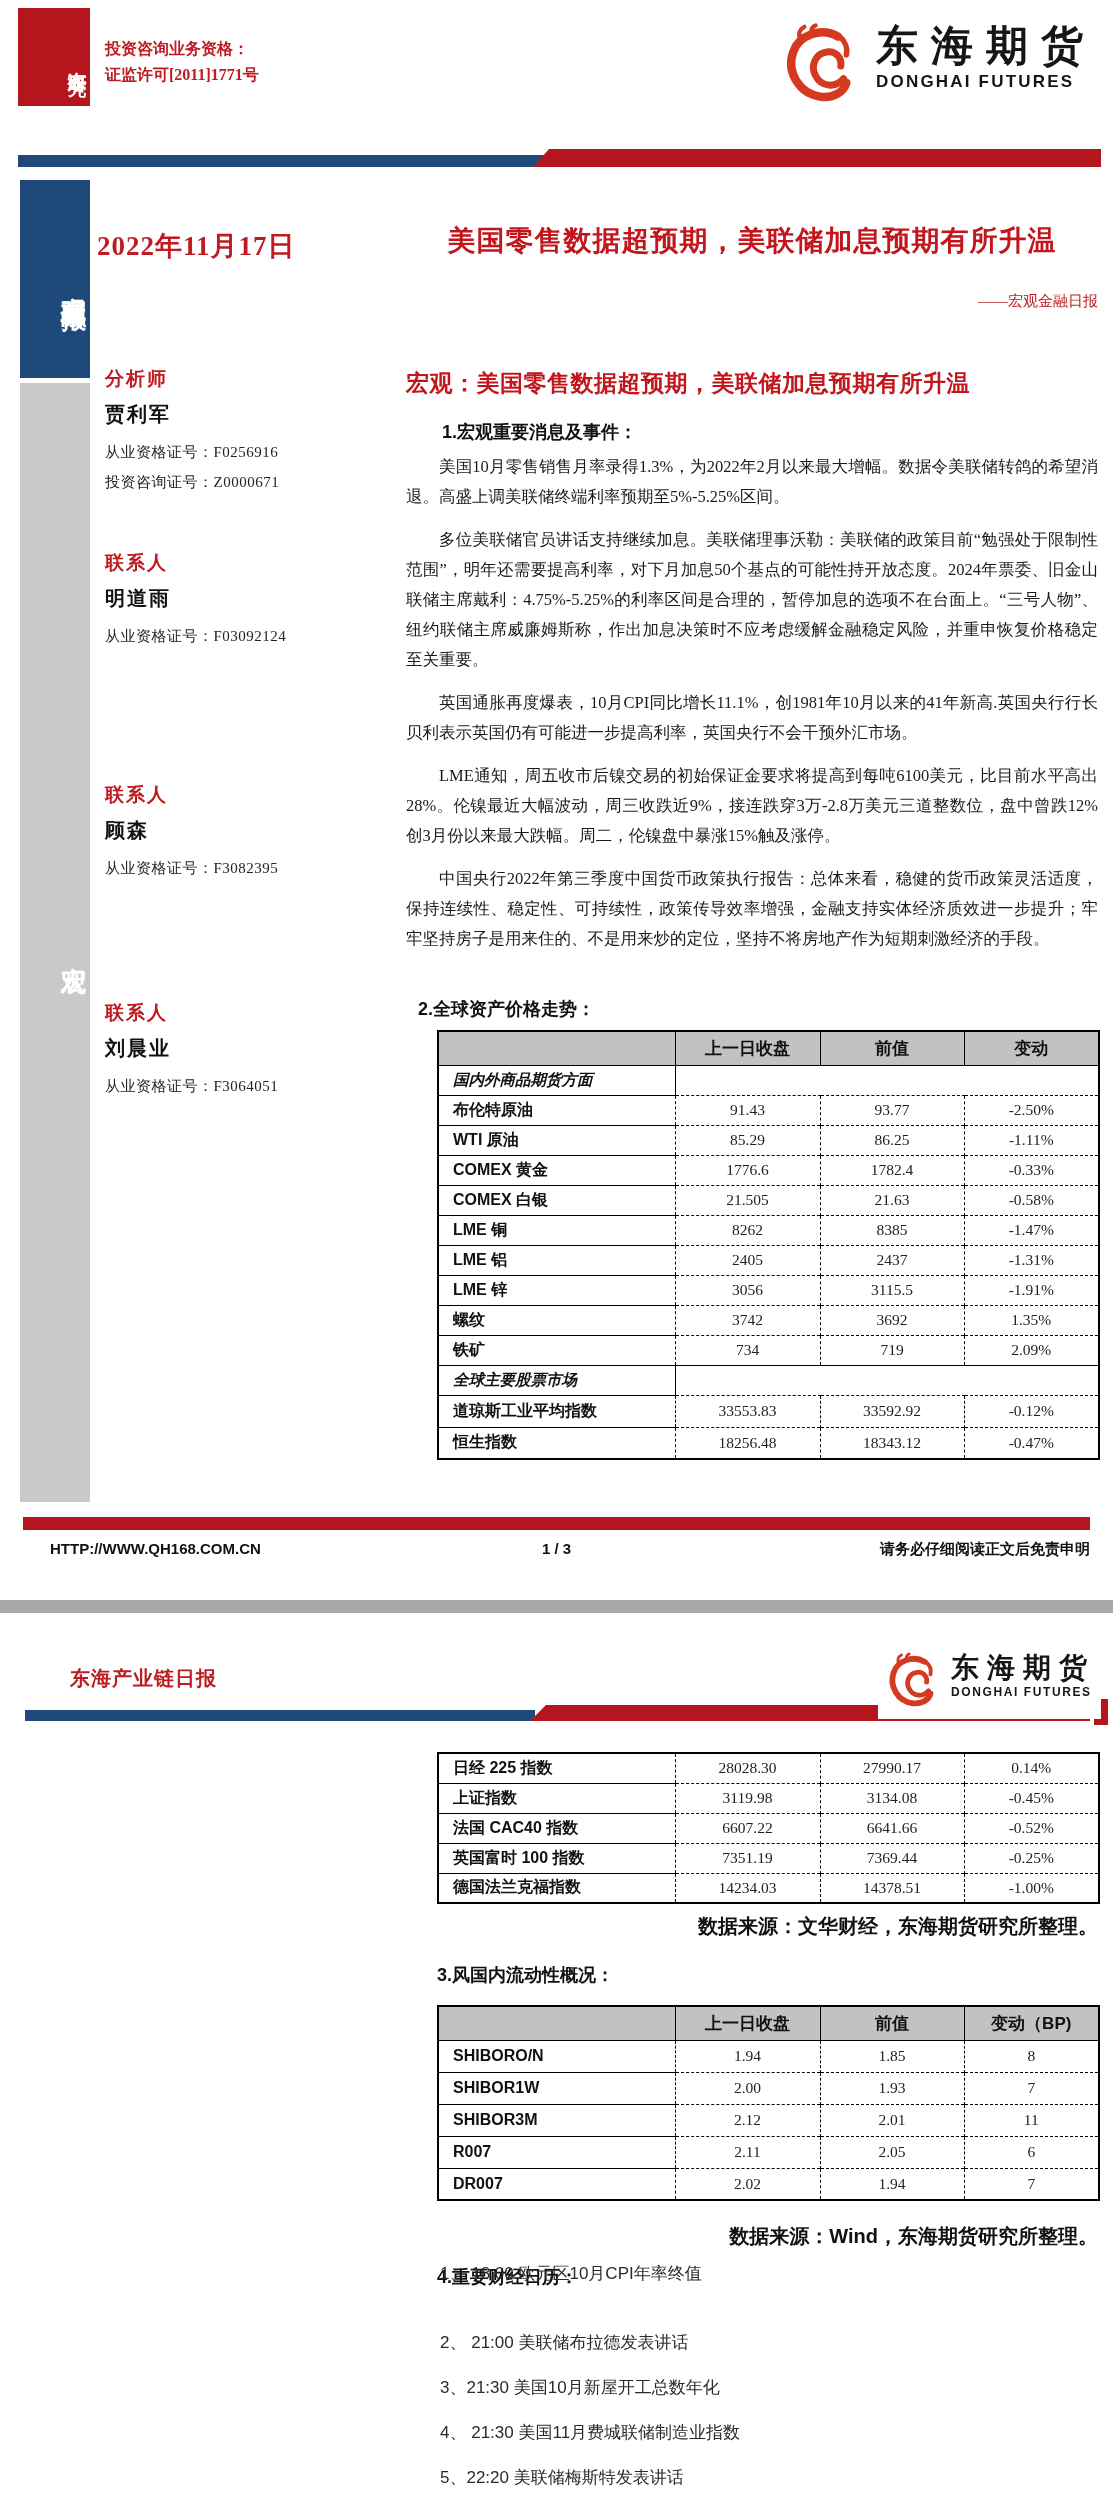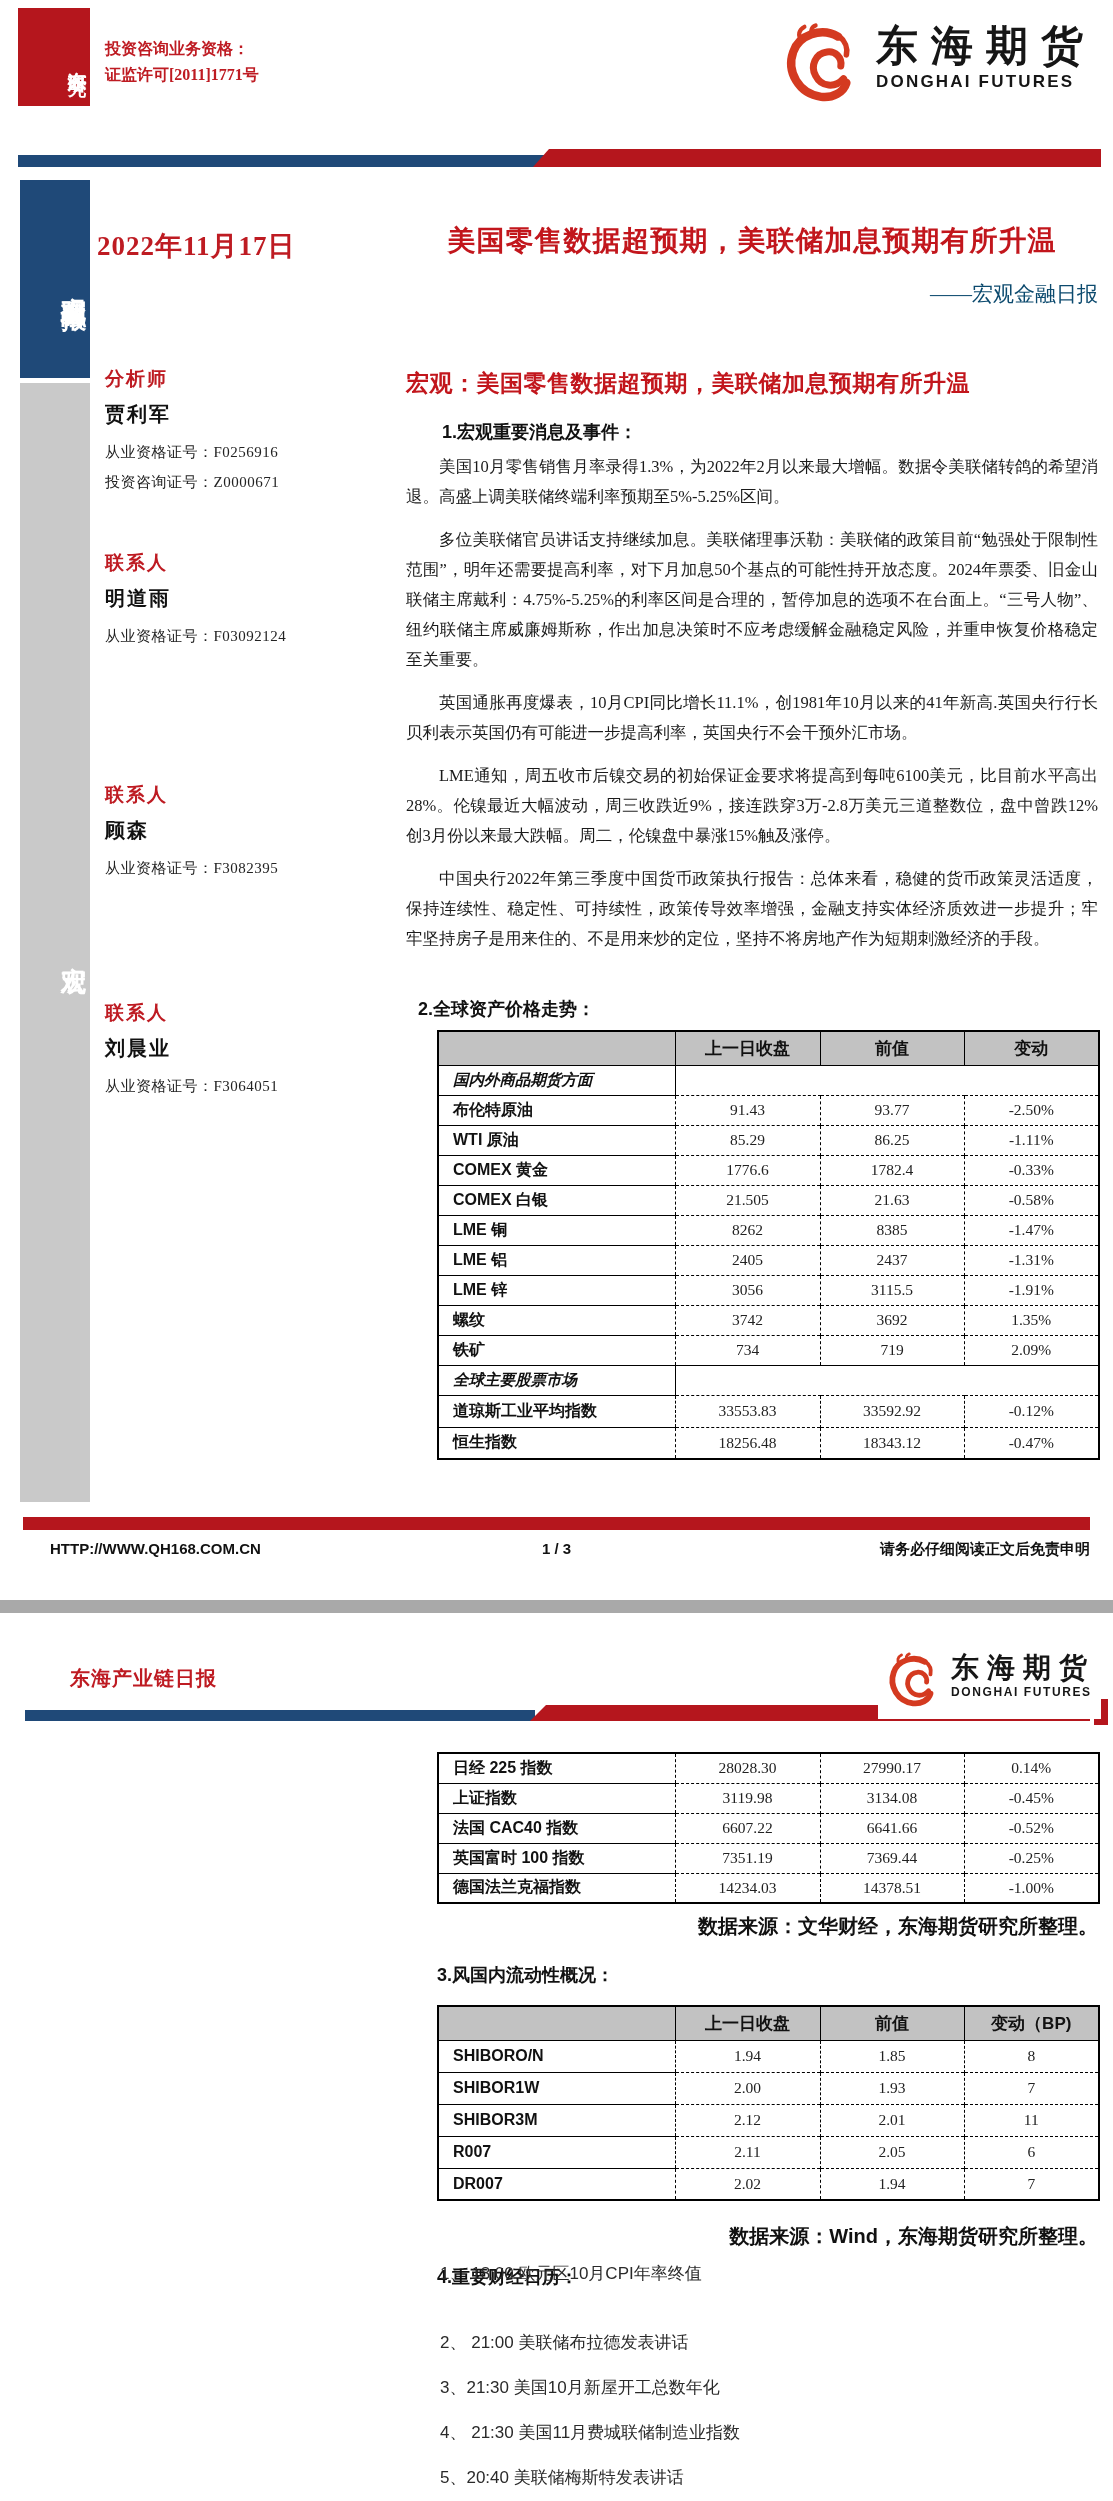--- a/index.html
+++ b/index.html
@@ -33,21 +33,21 @@
 
   
   .sideblock{left:105px;width:230px;font-size:15.5px;letter-spacing:1px;color:#222;}
   .sideblock .slabel{color:#be1b22;font-weight:bold;font-size:19px;letter-spacing:2px;margin-bottom:9px;}
   .sideblock .sname{font-weight:bold;font-size:20px;letter-spacing:2px;margin-bottom:9px;color:#111;}
   .sideblock .scert{font-size:15px;letter-spacing:0.5px;line-height:30px;white-space:nowrap;}
   .date{left:97px;top:228px;color:#be1b22;font-weight:bold;font-size:27px;letter-spacing:1px;}
 
   
   .main-title{left:406px;top:222px;width:692px;text-align:center;color:#c2161c;font-weight:bold;font-size:28px;letter-spacing:1px;white-space:nowrap;}
-  .sub-title{left:406px;top:280px;width:692px;text-align:right;font-size:21px;color:#0c4a6e;}
+  .sub-title{left:406px;top:292px;width:692px;text-align:right;font-size:15px;color:#b91c1c;}
   .sec-header{left:406px;top:368px;width:692px;color:#c2161c;font-weight:bold;font-size:23px;letter-spacing:0.5px;white-space:nowrap;}
   .h-num{font-family:"Liberation Sans",sans-serif;font-weight:bold;font-size:18px;color:#111;white-space:nowrap;}
   .h1{left:442px;top:420px;}
   .h2{left:418px;top:997px;}
   .paras{left:406px;top:452px;width:692px;}
   .paras p{margin:0 0 13px 0;font-size:16.5px;line-height:30px;text-align:justify;text-indent:2em;color:#1a1a1a;}
 
   
   table.dtable{border-collapse:collapse;table-layout:fixed;border:2px solid #000;background:#fff;}
   .dtable td,.dtable th{padding:0;overflow:hidden;white-space:nowrap;}
@@ -383,16 +383,16 @@
       </table>
 
     <div class="abs caption" style="left:437px;top:610px;">数据来源：Wind，东海期货研究所整理。</div>
 
     <div class="abs h-num" style="left:437px;top:652px;">4.重要财经日历：</div>
 
     <div class="abs cal-item" style="top:649px;">1、 18:00 欧元区10月CPI年率终值</div>
     <div class="abs cal-item" style="top:718px;">2、 21:00 美联储布拉德发表讲话</div>
     <div class="abs cal-item" style="top:763px;">3、21:30 美国10月新屋开工总数年化</div>
     <div class="abs cal-item" style="top:808px;">4、 21:30 美国11月费城联储制造业指数</div>
-    <div class="abs cal-item" style="top:853px;">5、20:40 美联储梅斯特发表讲话</div>
+    <div class="abs cal-item" style="top:853px;">5、22:20 美联储梅斯特发表讲话</div>
 
   </div>
 </div>
 
 </body></html>

